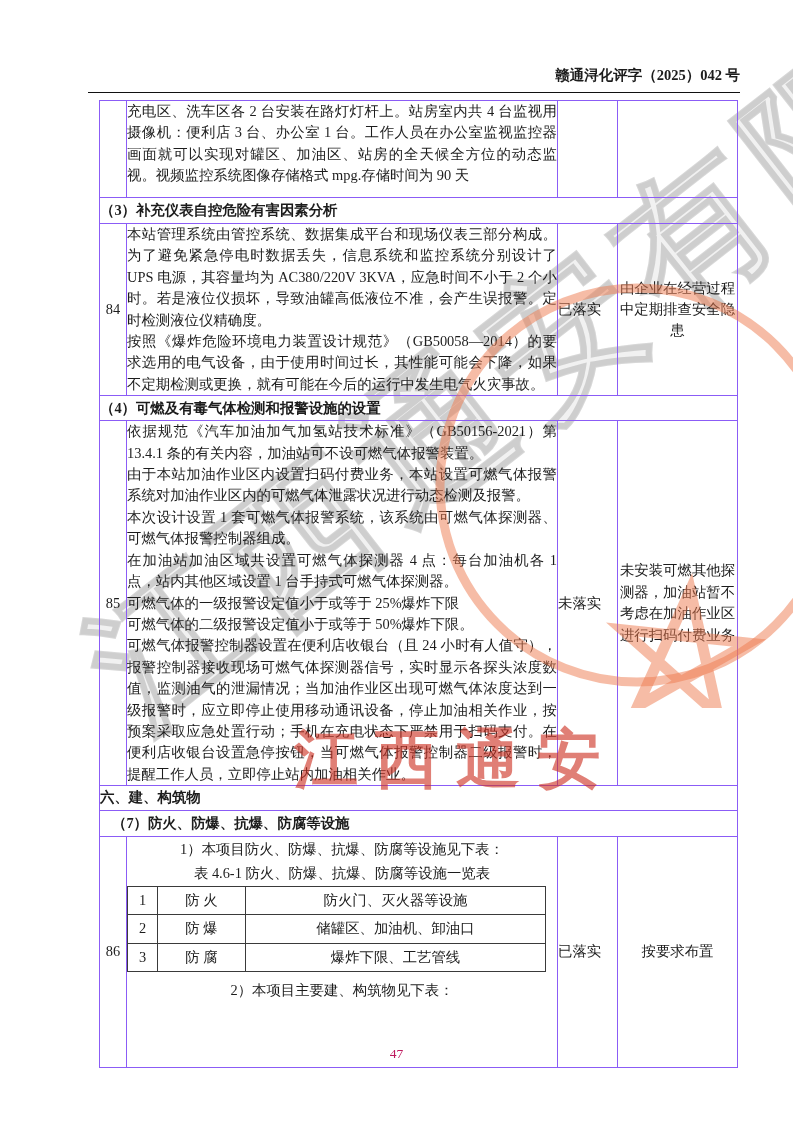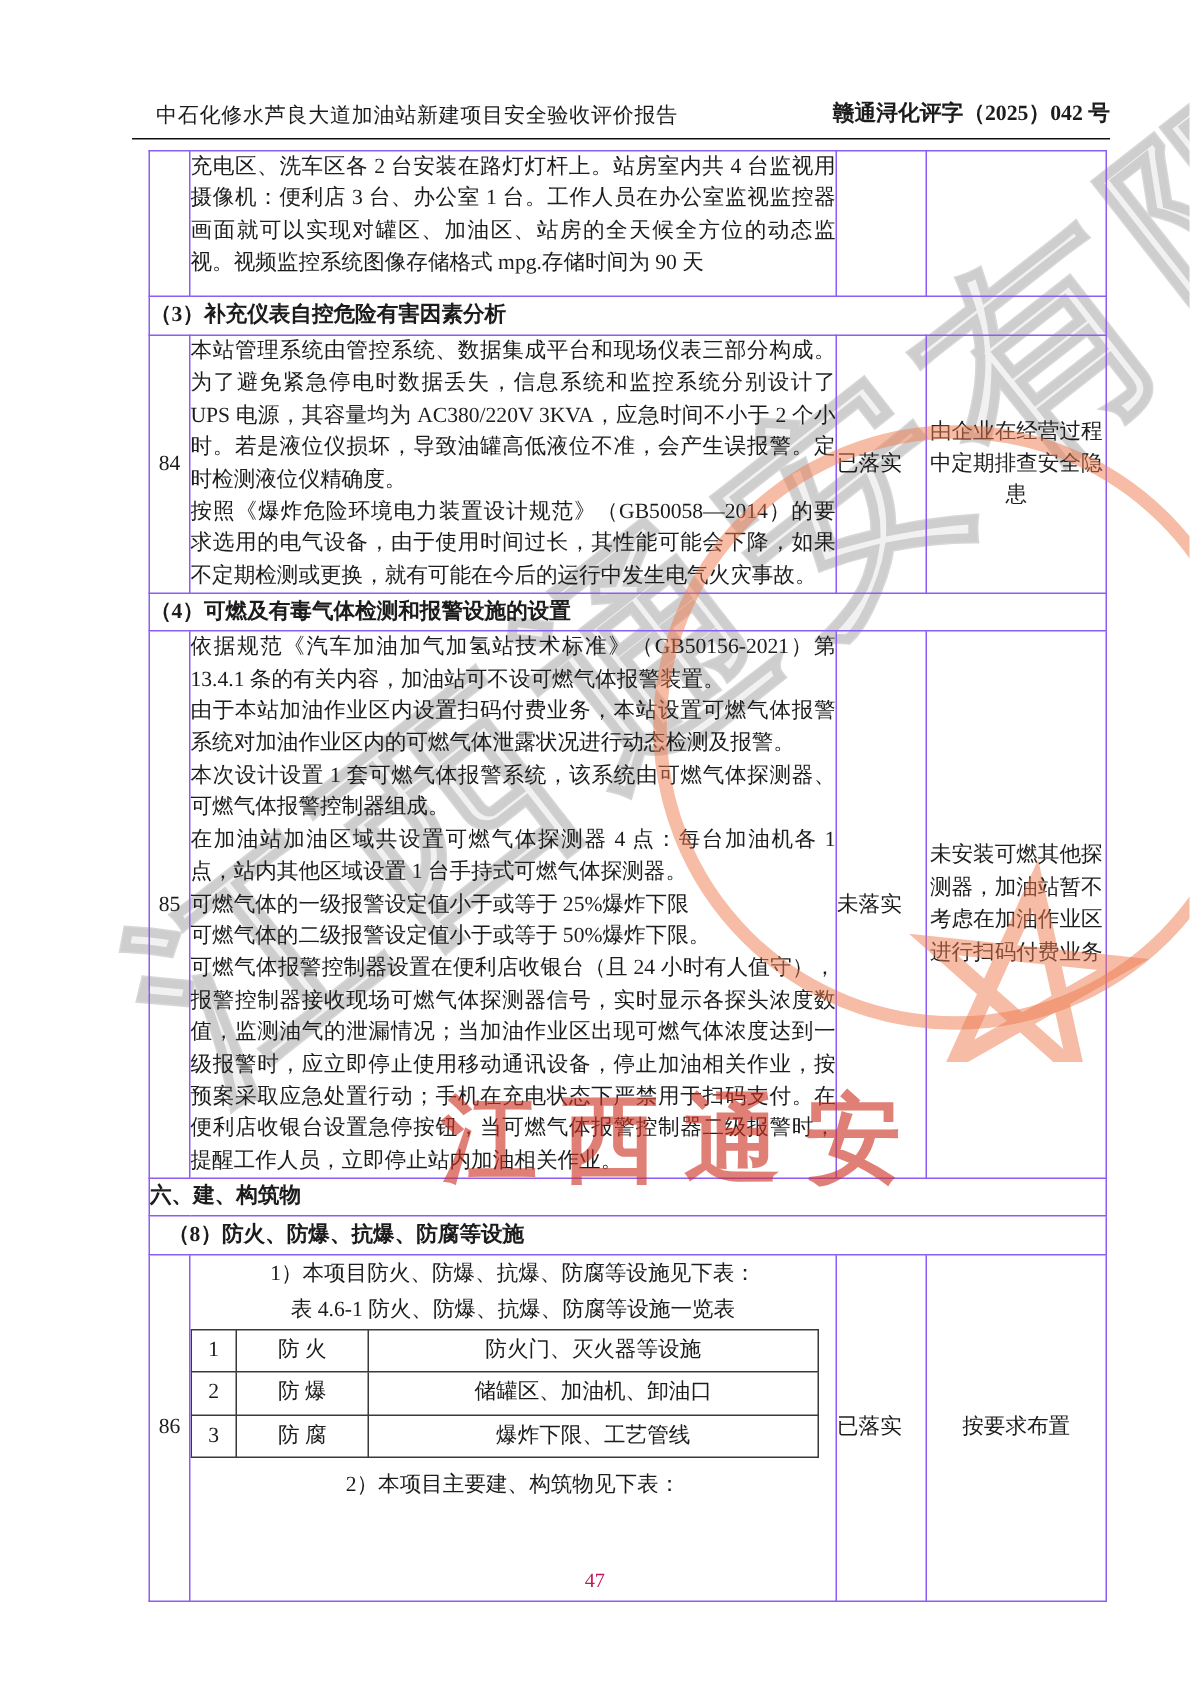--- a/index.html
+++ b/index.html
@@ -76,21 +76,20 @@
 </head>
 <body>
 
 <div class="page">
 
   <div class="wm-diagonal">江西通安有限公司</div>
 
   <div class="content-layer">
 
     <div class="hdr">
-      <div class="hdr-title">中石化修水芦良大道加油站新建项目安全验收评价报告</div>
       <div class="hdr-doc">赣通浔化评字（2025）042 号</div>
     </div>
     <div class="hdr-rule"></div>
 
     <table class="main">
       <colgroup>
           <col class="c-no">
           <col class="c-txt">
           <col class="c-st">
           <col class="c-rm">
@@ -137,21 +136,21 @@
         </td>
         <td class="status">未落实</td>
         <td class="remark">未安装可燃其他探测器，加油站暂不考虑在加油作业区进行扫码付费业务</td>
       </tr>
 
       <tr style="height:25px;margin-left:40px;">
         <td class="section" colspan="4">六、建、构筑物</td>
       </tr>
 
       <tr style="height:26px;">
-        <td class="section indent" colspan="4">（8）防火、防爆、抗爆、防腐等设施</td>
+        <td class="section indent" colspan="4">（7）防火、防爆、抗爆、防腐等设施</td>
       </tr>
 
       <tr style="height:231px;">
         <td class="no">86</td>
         <td class="txt" style="text-align:left;">
           <div class="r86-line">1）本项目防火、防爆、抗爆、防腐等设施见下表：</div>
           <div class="r86-line">表 4.6-1 防火、防爆、抗爆、防腐等设施一览表</div>
           <table class="inner">
             <colgroup>
                   <col class="ic-no">

